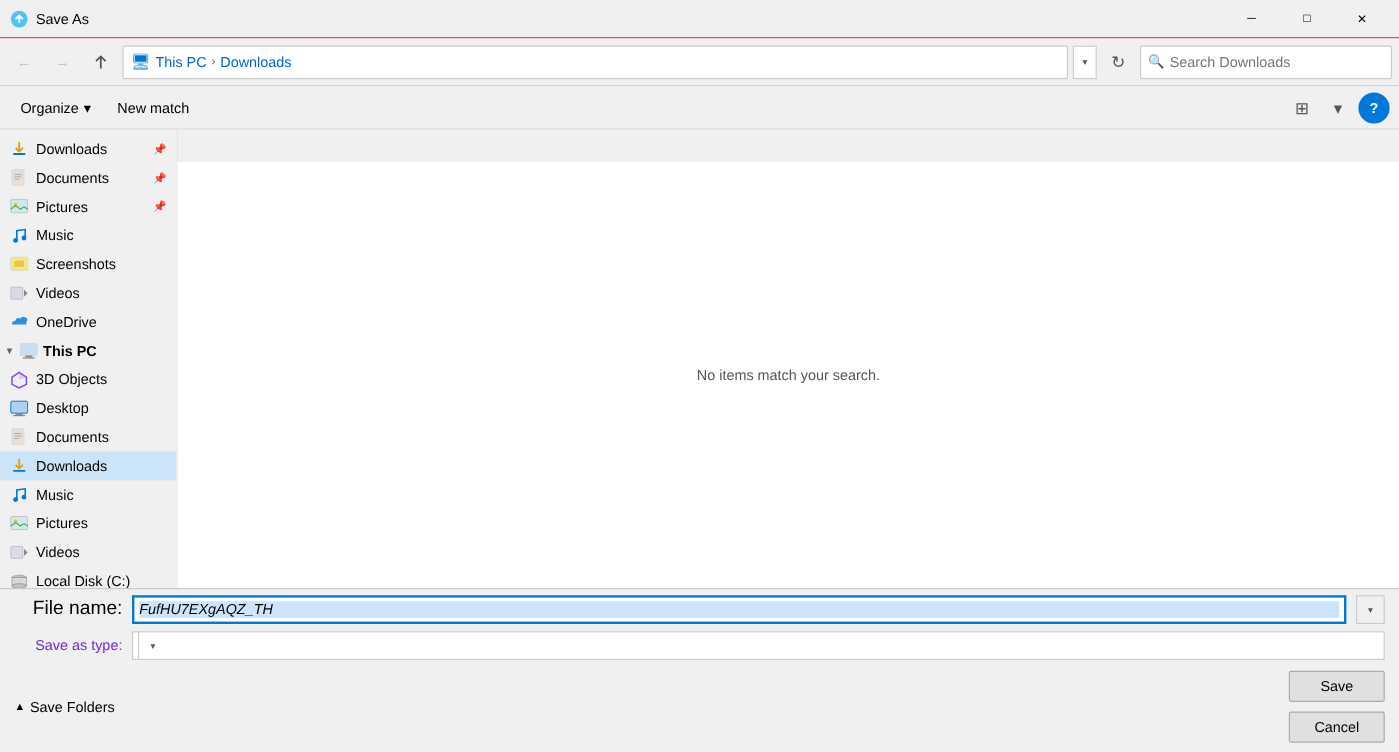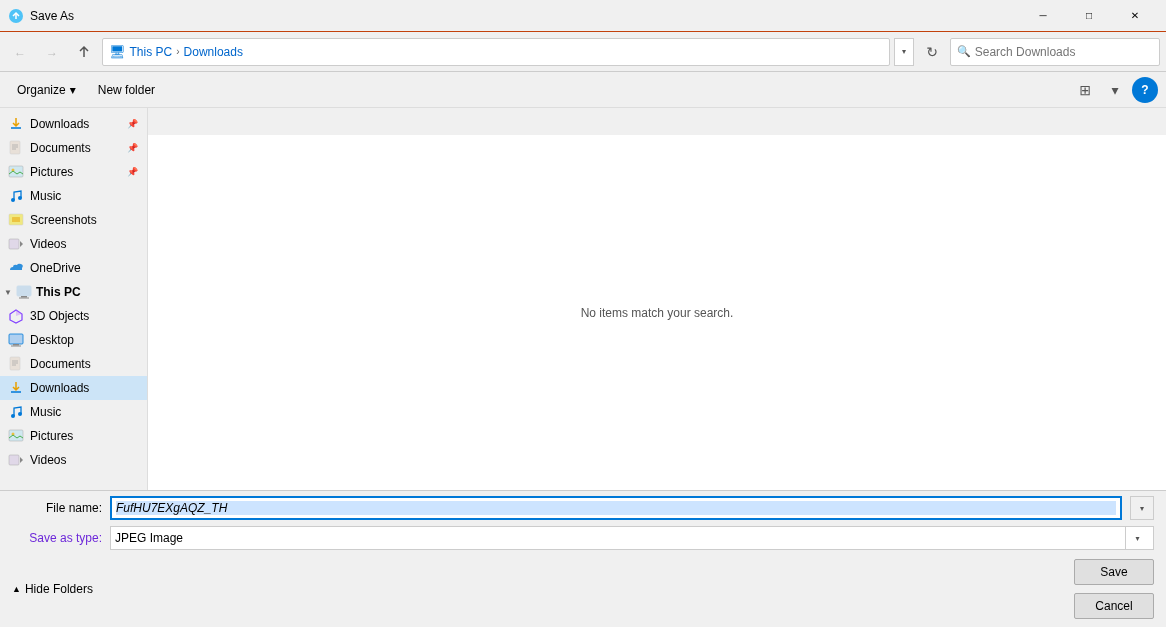--- a/index.html
+++ b/index.html
@@ -295,21 +295,21 @@
     .file-input-row {
       display: flex;
       align-items: center;
       padding: 6px 12px;
       gap: 8px;
       height: 34px;
     }
     .file-input-label {
       width: 90px;
       text-align: right;
-      font-size: 12px;
+      font-size: 16px;
       color: #000;
     }
     .file-input-field {
       flex: 1;
       height: 24px;
       border: 2px solid #0078d7;
       background: #fff;
       display: flex;
       align-items: center;
       padding: 0 4px;
@@ -454,21 +454,21 @@
     <input type="text" placeholder="Search Downloads" style="">
   </div>
 </div>
 
 <div class="toolbar">
   <button class="toolbar-btn">
     <span>Organize</span>
     <span>▾</span>
   </button>
   <button class="toolbar-btn">
-    <span>New folder</span>
+    <span>New match</span>
   </button>
   <div class="toolbar-spacer"></div>
   <div class="toolbar-right">
     <button class="view-btn">
       <span>⊞</span>
     </button>
     <button class="view-btn">
       <span>▾</span>
     </button>
     <div class="help-btn">?</div>
@@ -619,45 +619,54 @@
     </div>
     <div class="sidebar-item">
       <div class="item-icon">
         <svg width="16" height="16" viewBox="0 0 16 16">
           <rect x="1" y="3" width="10" height="10" rx="1" fill="#e0d8e8" stroke="#aaa" stroke-width="0.5"></rect>
           <polygon points="12,5 15,8 12,11" fill="#888"></polygon>
         </svg>
       </div>
       <span class="item-label">Videos</span>
     </div>
+    <div class="sidebar-item">
+      <div class="item-icon">
+        <svg width="16" height="16" viewBox="0 0 16 16">
+          <ellipse cx="8" cy="5" rx="6" ry="2" fill="#c0c0c0" stroke="#888" stroke-width="0.5"></ellipse>
+          <rect x="2" y="5" width="12" height="7" fill="#d8d8d8" stroke="#888" stroke-width="0.5"></rect>
+          <ellipse cx="8" cy="12" rx="6" ry="2" fill="#c0c0c0" stroke="#888" stroke-width="0.5"></ellipse>
+        </svg>
+      </div>
+      <span class="item-label">Local Disk (C:)</span>
+    </div>
   </div>
 
   <div class="file-area">
     <span class="no-items-text">No items match your search.</span>
   </div>
 </div>
 
 <div class="bottom-section">
   <div class="file-input-row">
     <label class="file-input-label">File name:</label>
     <div class="file-input-field">
       <input type="text" value="FufHU7EXgAQZ_TH" style="color: rgb(0, 0, 0); background: rgb(205, 228, 255);">
     </div>
     <div class="file-input-dropdown">▾</div>
   </div>
   <div class="save-type-row">
     <label class="save-type-label">Save as type:</label>
     <div class="save-type-field">
-      <span>JPEG Image</span>
       <div class="save-type-dropdown">▾</div>
     </div>
   </div>
   <div class="bottom-buttons">
     <div class="hide-folders-btn">
       <span class="chevron">▲</span>
-      <span>Hide Folders</span>
+      <span>Save Folders</span>
     </div>
     <div class="action-buttons">
       <button class="action-btn primary">Save</button>
       <button class="action-btn">Cancel</button>
     </div>
   </div>
 </div>
 
 </body></html>

